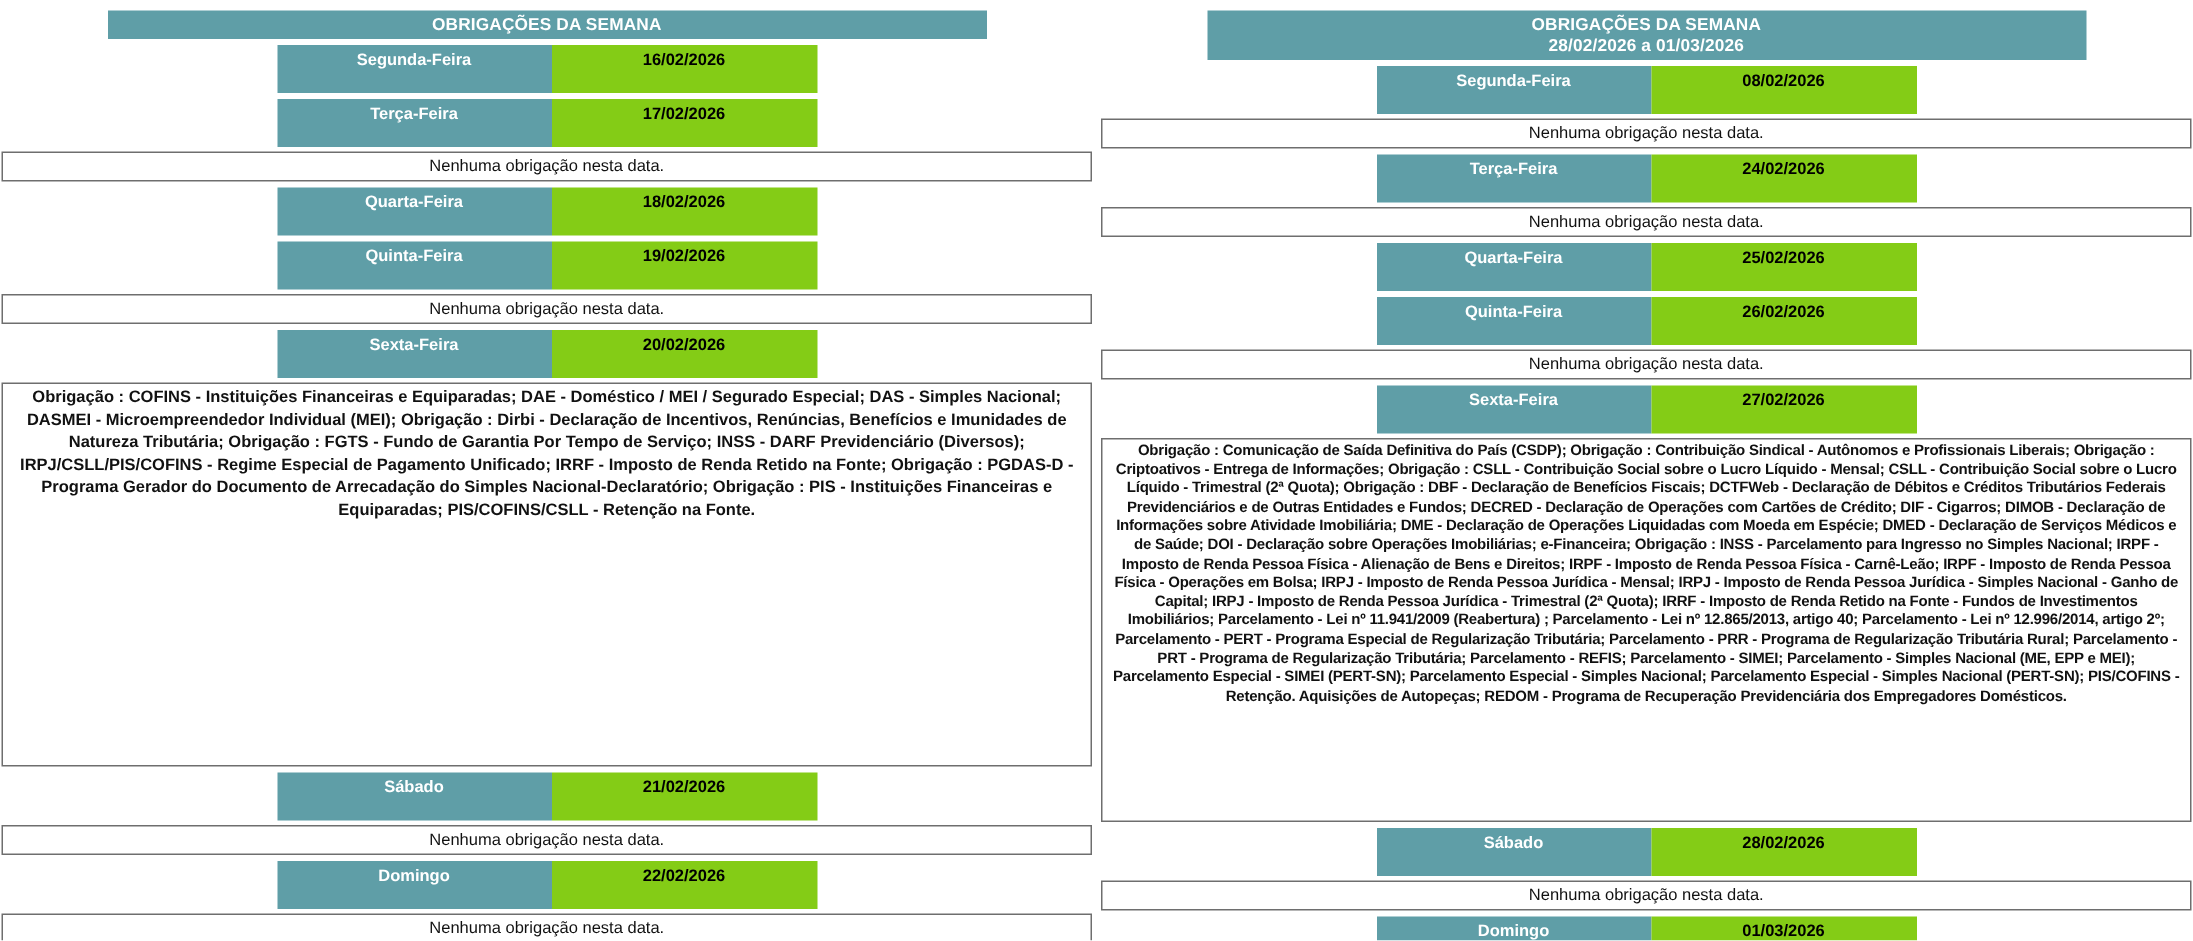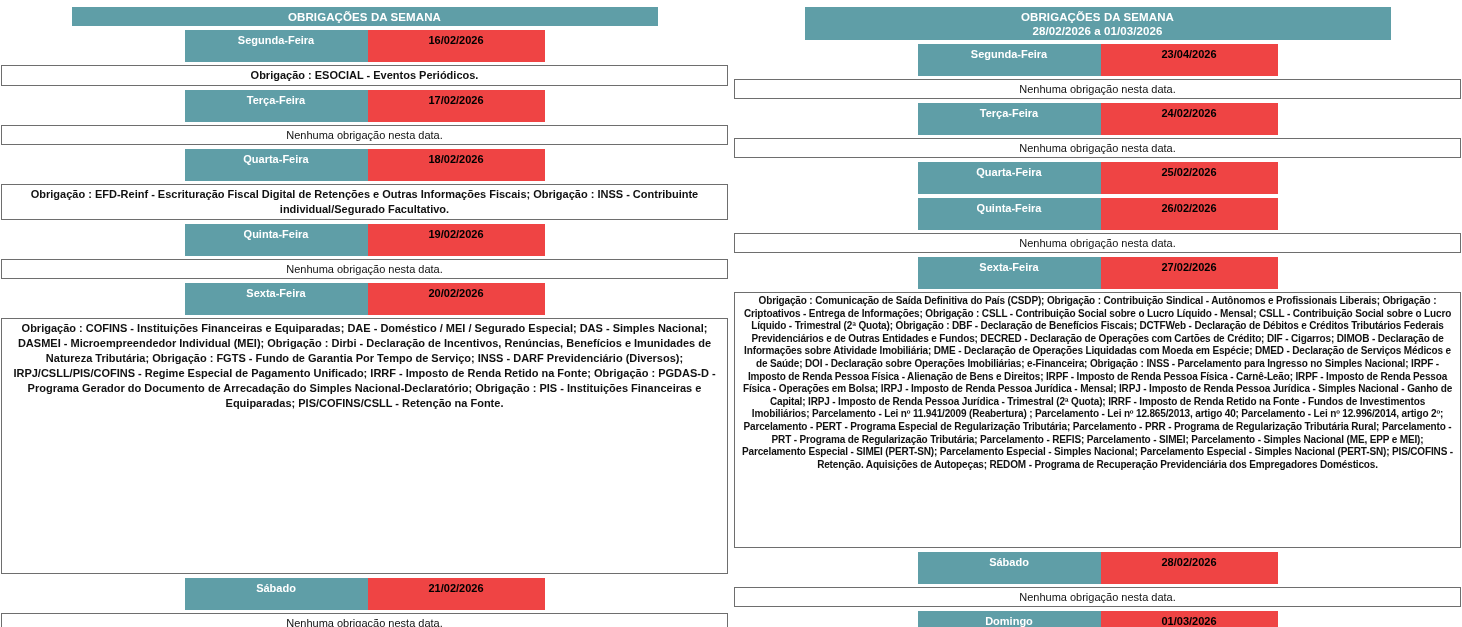--- a/index.html
+++ b/index.html
@@ -15,21 +15,21 @@
     background:#5f9ea7; color:#ffffff; font-weight:bold; text-align:center;
     width:586px; margin:7px auto 0; padding:3px 4px 2px; box-sizing:border-box;
     font-size:11.5px; line-height:14px; letter-spacing:0.1px;
   }
   .day-row { display:flex; width:360px; margin:4px auto 0; height:32px; flex:none; }
   .day-name {
     background:#5f9ea7; color:#ffffff; font-weight:bold; width:183px;
     text-align:center; line-height:20px; font-size:11px;
   }
   .day-date {
-    background:#ef4444; color:#000000; font-weight:bold; width:177px;
+    background:#84cc16; color:#000000; font-weight:bold; width:177px;
     text-align:center; line-height:20px; font-size:11px;
   }
   .obl {
     border:1px solid #6e6e6e; background:#ffffff; margin-top:3px;
     text-align:center; font-weight:bold; font-size:11px; line-height:15px;
     padding:2px 7px; color:#111111; box-sizing:border-box; flex:none;
   }
   .obl.none { font-weight:normal; font-size:11px; line-height:16px; padding:1px 6px; }
   .obl.tall { height:256px; overflow:hidden; }
   .obl.dense { font-size:10px; line-height:12.6px; letter-spacing:-0.15px; }
@@ -41,33 +41,31 @@
 
   <div class="week">
     <div class="title">
       <div>OBRIGAÇÕES DA SEMANA</div>
     </div>
 
     <div class="day-row">
       <div class="day-name">Segunda-Feira</div>
       <div class="day-date">16/02/2026</div>
     </div>
-    <div class="obl">Obrigação : ESOCIAL - Eventos Periódicos.</div>
 
     <div class="day-row">
       <div class="day-name">Terça-Feira</div>
       <div class="day-date">17/02/2026</div>
     </div>
     <div class="obl none">Nenhuma obrigação nesta data.</div>
 
     <div class="day-row">
       <div class="day-name">Quarta-Feira</div>
       <div class="day-date">18/02/2026</div>
     </div>
-    <div class="obl">Obrigação : EFD-Reinf - Escrituração Fiscal Digital de Retenções e Outras Informações Fiscais; Obrigação : INSS - Contribuinte individual/Segurado Facultativo.</div>
 
     <div class="day-row">
       <div class="day-name">Quinta-Feira</div>
       <div class="day-date">19/02/2026</div>
     </div>
     <div class="obl none">Nenhuma obrigação nesta data.</div>
 
     <div class="day-row">
       <div class="day-name">Sexta-Feira</div>
       <div class="day-date">20/02/2026</div>
@@ -88,21 +86,21 @@
   </div>
 
   <div class="week">
     <div class="title">
       <div>OBRIGAÇÕES DA SEMANA</div>
       <div>28/02/2026 a 01/03/2026</div>
     </div>
 
     <div class="day-row">
       <div class="day-name">Segunda-Feira</div>
-      <div class="day-date">23/04/2026</div>
+      <div class="day-date">08/02/2026</div>
     </div>
     <div class="obl none">Nenhuma obrigação nesta data.</div>
 
     <div class="day-row">
       <div class="day-name">Terça-Feira</div>
       <div class="day-date">24/02/2026</div>
     </div>
     <div class="obl none">Nenhuma obrigação nesta data.</div>
 
     <div class="day-row">

